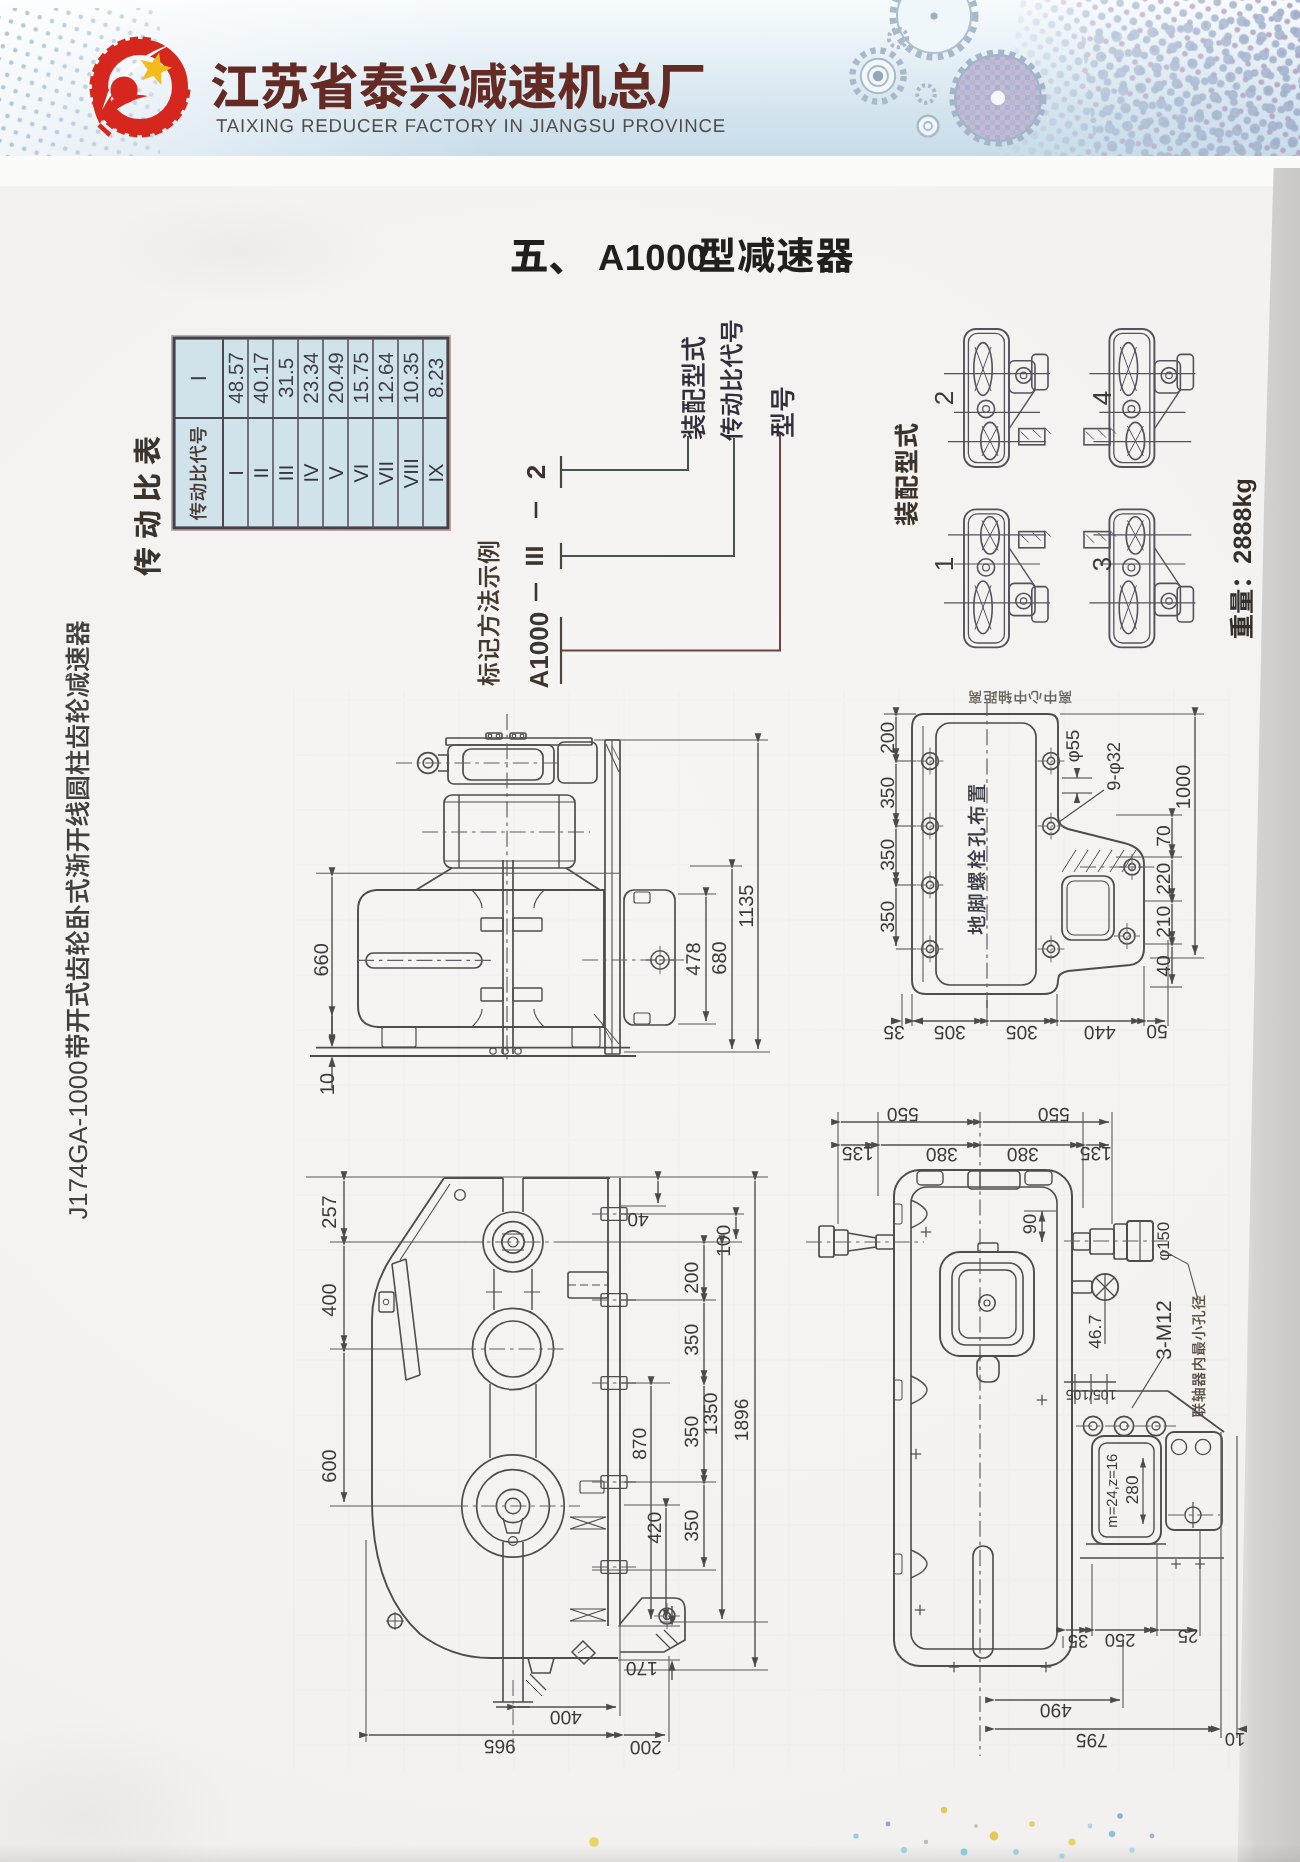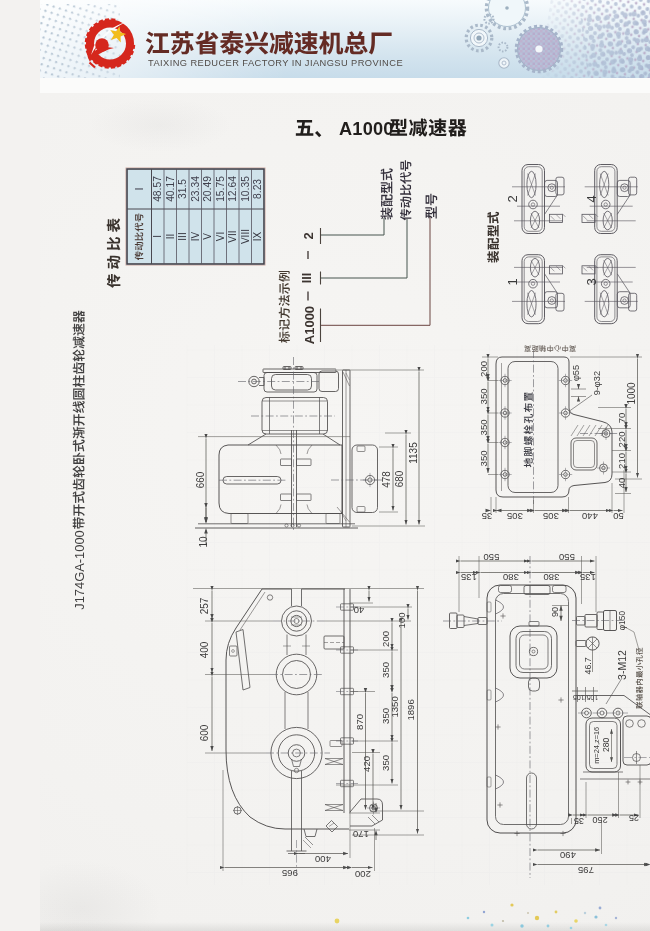--- a/index.html
+++ b/index.html
@@ -1,14 +1,14 @@
 <!DOCTYPE html>
 <html><head><meta charset="utf-8"><style>
 html,body{margin:0;padding:0;width:650px;height:931px;overflow:hidden;background:#f3f2f0;font-family:"Liberation Sans",sans-serif;}
-#page{position:relative;width:548px;height:931px;margin-left:40px;}
+#page{position:relative;width:548px;height:931px;}
 #hdr{position:absolute;left:0;top:0;width:650px;height:78px;background:linear-gradient(180deg,#f7fbfd 0%,#e9f2f7 30%,#d5e5ef 68%,#c7dcea 100%);}
 #hdr:after{content:"";position:absolute;inset:0;background:linear-gradient(90deg,rgba(255,255,255,.75) 0%,rgba(255,255,255,0) 38%);}
 #strip{position:absolute;left:0;top:78px;width:650px;height:15px;background:#fbfbfa;}
 #paper{position:absolute;left:0;top:93px;width:650px;height:838px;background:radial-gradient(120% 85% at 45% 40%,#f6f5f3 0%,#f3f2f0 60%,#f0efed 100%);}
 #rband{position:absolute;left:610px;top:84px;width:40px;height:847px;background:linear-gradient(90deg,rgba(205,204,202,0) 0%,#d4d3d1 45%,#c9c8c6 100%);clip-path:polygon(67% 0,100% 0,100% 100%,22% 100%,40% 55%,55% 20%);}
 #sh1{position:absolute;left:40px;top:95px;width:160px;height:60px;background:radial-gradient(60% 60% at 50% 50%,rgba(120,120,125,.055),rgba(120,120,125,0) 75%);}
 #sh2{position:absolute;left:0px;top:840px;width:150px;height:91px;background:radial-gradient(70% 70% at 28% 75%,rgba(120,120,122,.07),rgba(120,120,122,0) 75%);}
 #bstrip{position:absolute;left:0;top:922px;width:650px;height:9px;background:linear-gradient(180deg,rgba(0,0,0,0),rgba(90,90,88,.12));}
 svg{position:absolute;left:0;top:0;filter:blur(0.3px);}
 </style></head><body>

